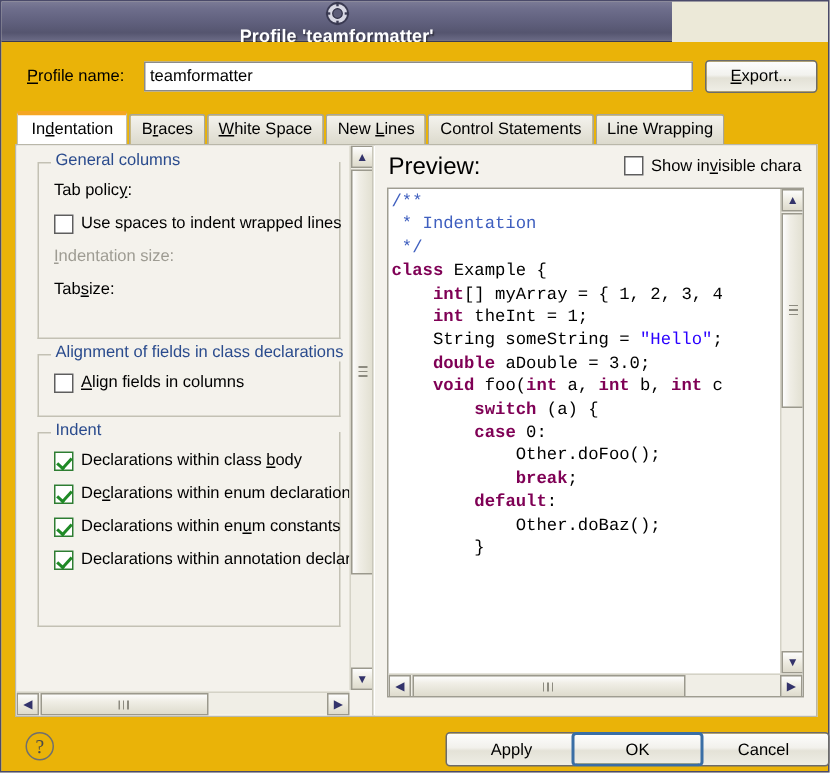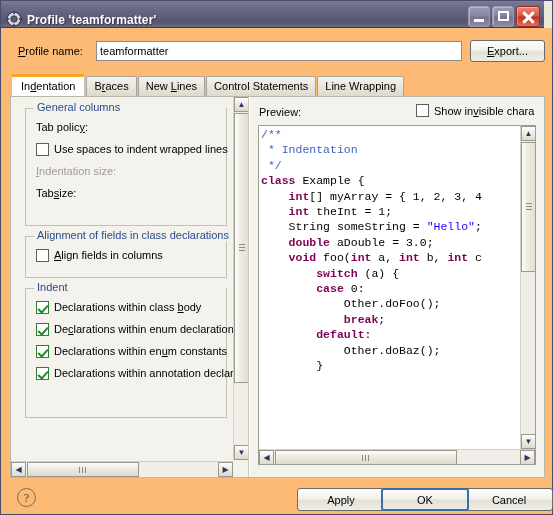--- a/index.html
+++ b/index.html
@@ -16,24 +16,24 @@
   #window {
     position: absolute; left: 0; top: 0;
     width: 553px; height: 515px;
     background: #ece9d8;
     border: 1px solid #4a4a6a;
   }
 
   
   #titlebar {
     position: absolute; left: 0; top: 0;
-    width: 543px; height: 27px;
+    width: 447px; height: 27px;
     background: linear-gradient(to bottom, #7b7b96 0%, #6e6e8c 18%, #5f5f7c 55%, #55556f 80%, #6a6a85 100%);
     border-bottom: 1px solid #3a3a52;
-    display: flex; align-items: flex-end;
+    display: flex; align-items: center; flex-direction: column;
   }
   #title-icon {
     width: 16px; height: 16px; margin-left: 5px; margin-right: 5px;
     flex: 0 0 auto; position: relative;
   }
   #title-text {
     color: #ffffff;
     font-size: 12px;
     font-weight: bold;
     letter-spacing: 0.1px;
@@ -72,21 +72,21 @@
     width: 15px; height: 3px; background: #ffffff;
     border-radius: 1px;
   }
   .glyph-close::before { transform: rotate(45deg); }
   .glyph-close::after  { transform: rotate(-45deg); }
 
   
   #body {
     position: absolute; left: 0; top: 27px;
     width: 551px; height: 486px;
-    background: #fdba74;
+    background: #eab308;
   }
 
   
   #profile-row {
     position: absolute; left: 0; top: 10px;
     width: 551px; height: 26px;
     display: flex; align-items: center;
   }
   #profile-label {
     margin-left: 17px; width: 78px;
@@ -259,21 +259,21 @@
     position: absolute; left: 239px; top: 0;
     width: 294px; height: 380px;
     background: #f4f2ec;
     overflow: hidden;
   }
   #preview-header {
     position: absolute; left: 0; top: 6px;
     width: 294px; height: 18px;
     display: flex; align-items: center;
   }
-  #preview-label { margin-left: 9px; font-size: 11px; color: #000; }
+  #preview-label { margin-left: 9px; font-size: 16px; color: #000; }
   #invisible-cb-wrap {
     display: flex; align-items: flex-end;
     position: absolute; left: 166px; top: 1px;
     white-space: nowrap;
   }
   #code-box {
     position: absolute; left: 8px; top: 28px;
     width: 278px; height: 340px;
     background: #ffffff;
     border: 1px solid #9f9d91;
@@ -359,20 +359,21 @@
 
     <div id="profile-row">
       <span id="profile-label"><span class="u">P</span>rofile name:</span>
       <input id="profile-input" type="text" value="teamformatter" style="">
       <button id="export-btn"><span class="u">E</span>xport...</button>
     </div>
 
     <div id="tabs">
       <div class="tab selected">In<span class="u">d</span>entation</div>
       <div class="tab">B<span class="u">r</span>aces</div>
+      <div class="tab"><span class="u">W</span>hite Space</div>
       <div class="tab">New <span class="u">L</span>ines</div>
       <div class="tab">Control Statements</div>
       <div class="tab">Line Wrapping</div>
 
     </div>
 
     <div id="content">
 
       <div id="left-pane">
         <div id="left-scroll-area">

